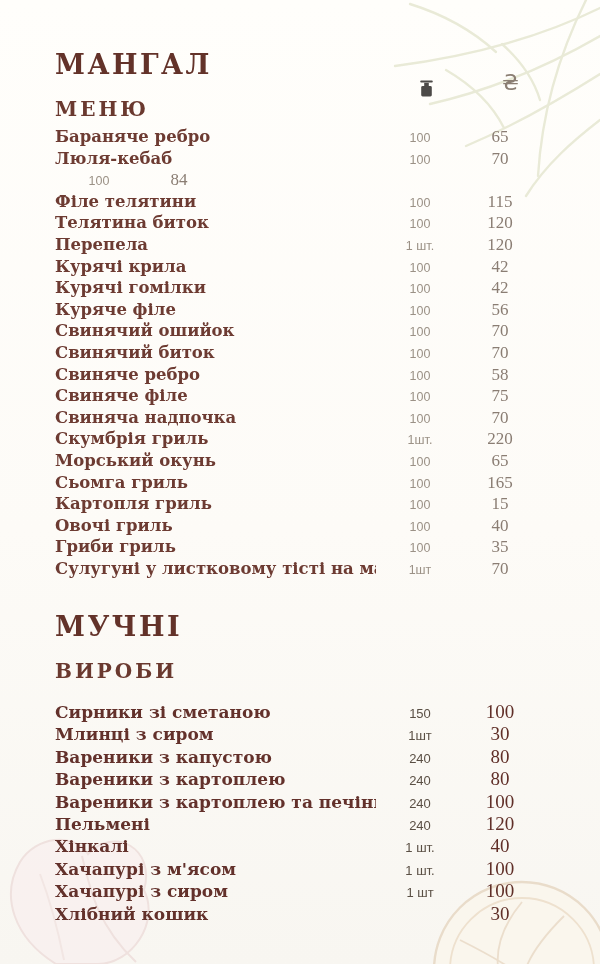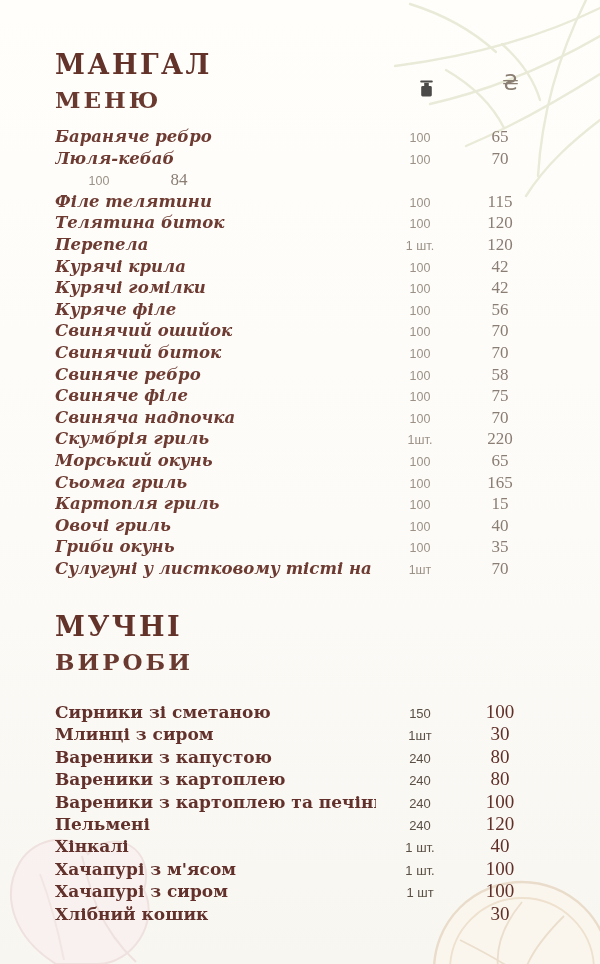--- a/index.html
+++ b/index.html
@@ -8,38 +8,38 @@
     background:linear-gradient(180deg,#fffefb 0%,#fdfbf7 55%,#f8f6f1 100%);
     font-family:"DejaVu Serif","Liberation Serif",serif;
     -webkit-font-smoothing:antialiased;
   }
   .wm{position:absolute;pointer-events:none;}
   .hdr{position:absolute;left:55px;}
   .hdr .t1{
     font-size:27px;font-weight:bold;letter-spacing:2.5px;color:#633229;line-height:34px;
   }
   .hdr .t2{
-    font-size:23px;font-weight:bold;letter-spacing:3px;color:#6a392f;line-height:25px;margin-top:5px;
+    font-size:20px;font-weight:bold;letter-spacing:3px;color:#6a392f;line-height:25px;margin-top:15px;
   }
   .colhead{position:absolute;}
   .uah{
     font-family:"DejaVu Sans","Liberation Sans",sans-serif;
     font-size:22px;color:#8b7e73;
   }
   .rows{position:absolute;left:0;right:0;}
   .row{
     display:flex;align-items:baseline;
     padding-left:55px;padding-right:64px;
   }
   .s1 .row{height:21.6px;}
   .s2 .row{height:22.4px;}
   .row .nm{
     flex:1;font-weight:bold;white-space:nowrap;overflow:hidden;
   }
-  .s1 .row .nm{font-size:16.5px;color:#6d3b32;font-style:italic;}
+  .s1 .row .nm{font-size:16.5px;color:#6d3b32;}
   .s2 .row .nm{font-size:17px;color:#63312b;}
   .row .wt{
     width:88px;text-align:center;
     font-family:"Liberation Sans","DejaVu Sans",sans-serif;
   }
   .s1 .row .wt{font-size:12.5px;color:#9b9186;}
   .s2 .row .wt{font-size:13px;color:#5a4f44;}
   .row .pr{
     width:72px;text-align:center;
     font-family:"Liberation Serif","DejaVu Serif",serif;
@@ -188,21 +188,21 @@
         <span class="nm">Картопля гриль</span>
         <span class="wt">100</span>
         <span class="pr">15</span>
       </div>
       <div class="row">
         <span class="nm">Овочі гриль</span>
         <span class="wt">100</span>
         <span class="pr">40</span>
       </div>
       <div class="row">
-        <span class="nm">Гриби окунь</span>
+        <span class="nm">Гриби гриль</span>
         <span class="wt">100</span>
         <span class="pr">35</span>
       </div>
       <div class="row">
         <span class="nm">Сулугуні у листковому тісті на мангалі</span>
         <span class="wt">1шт</span>
         <span class="pr">70</span>
       </div>
     </div>
 </div>

